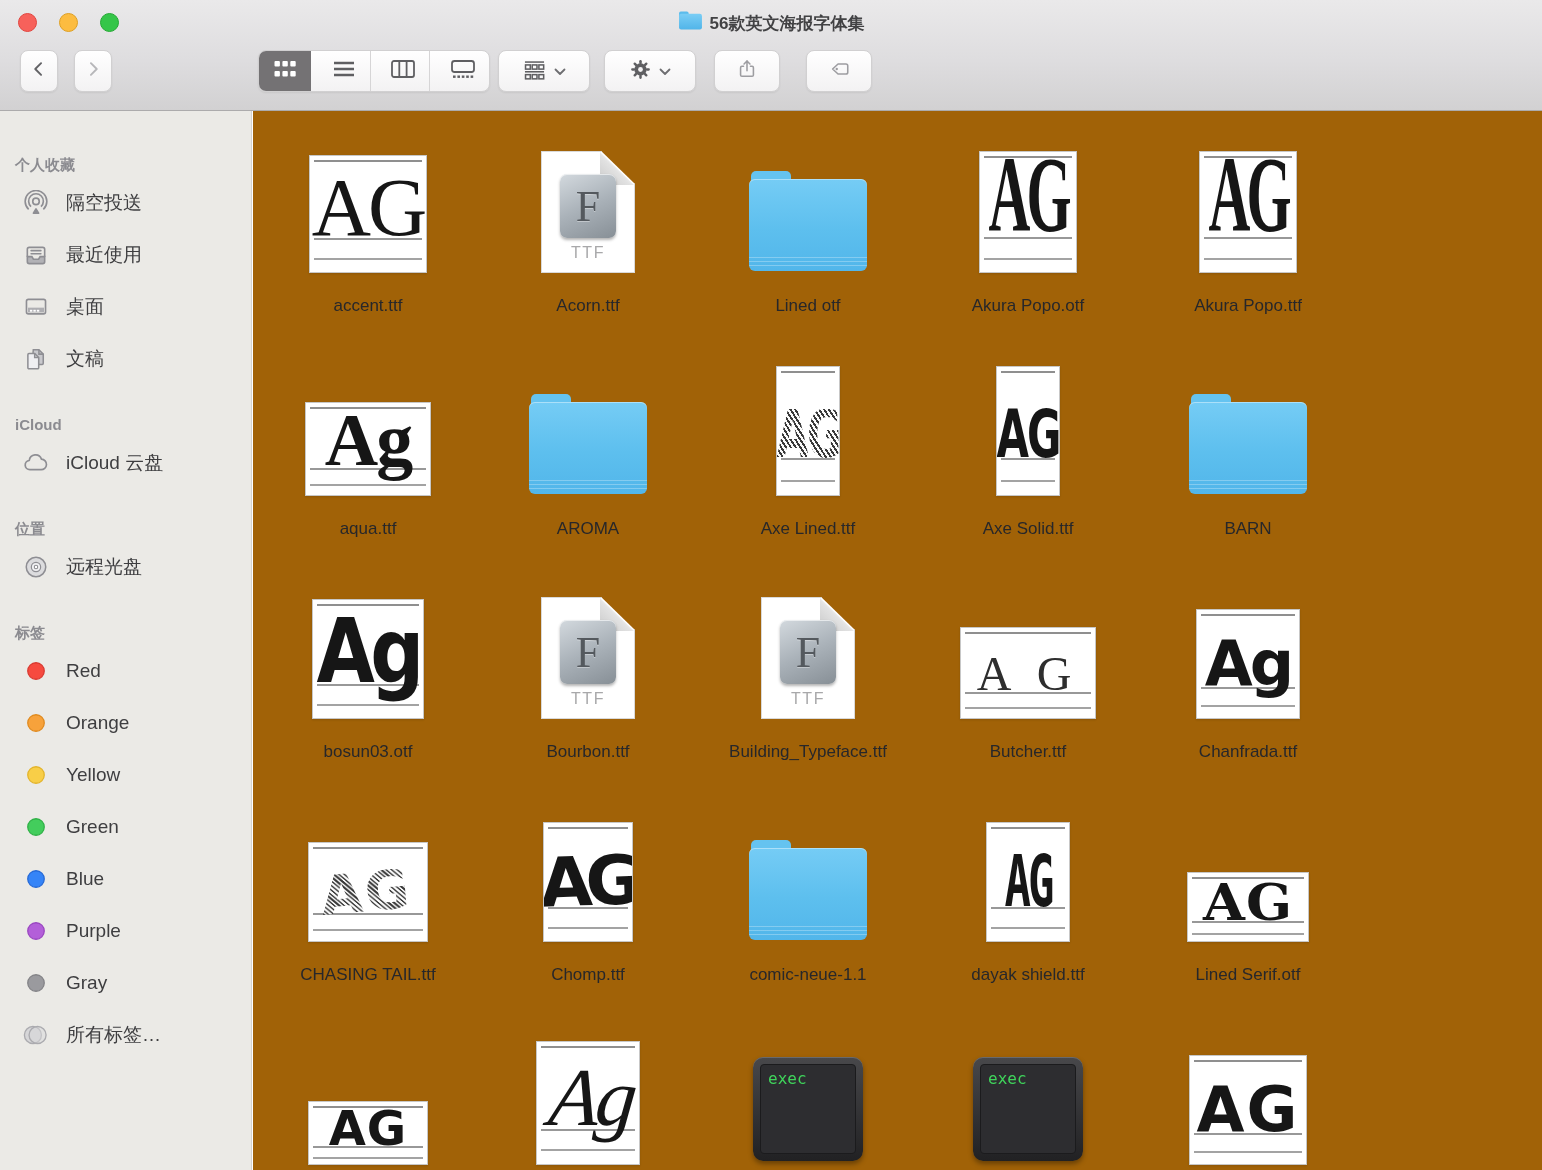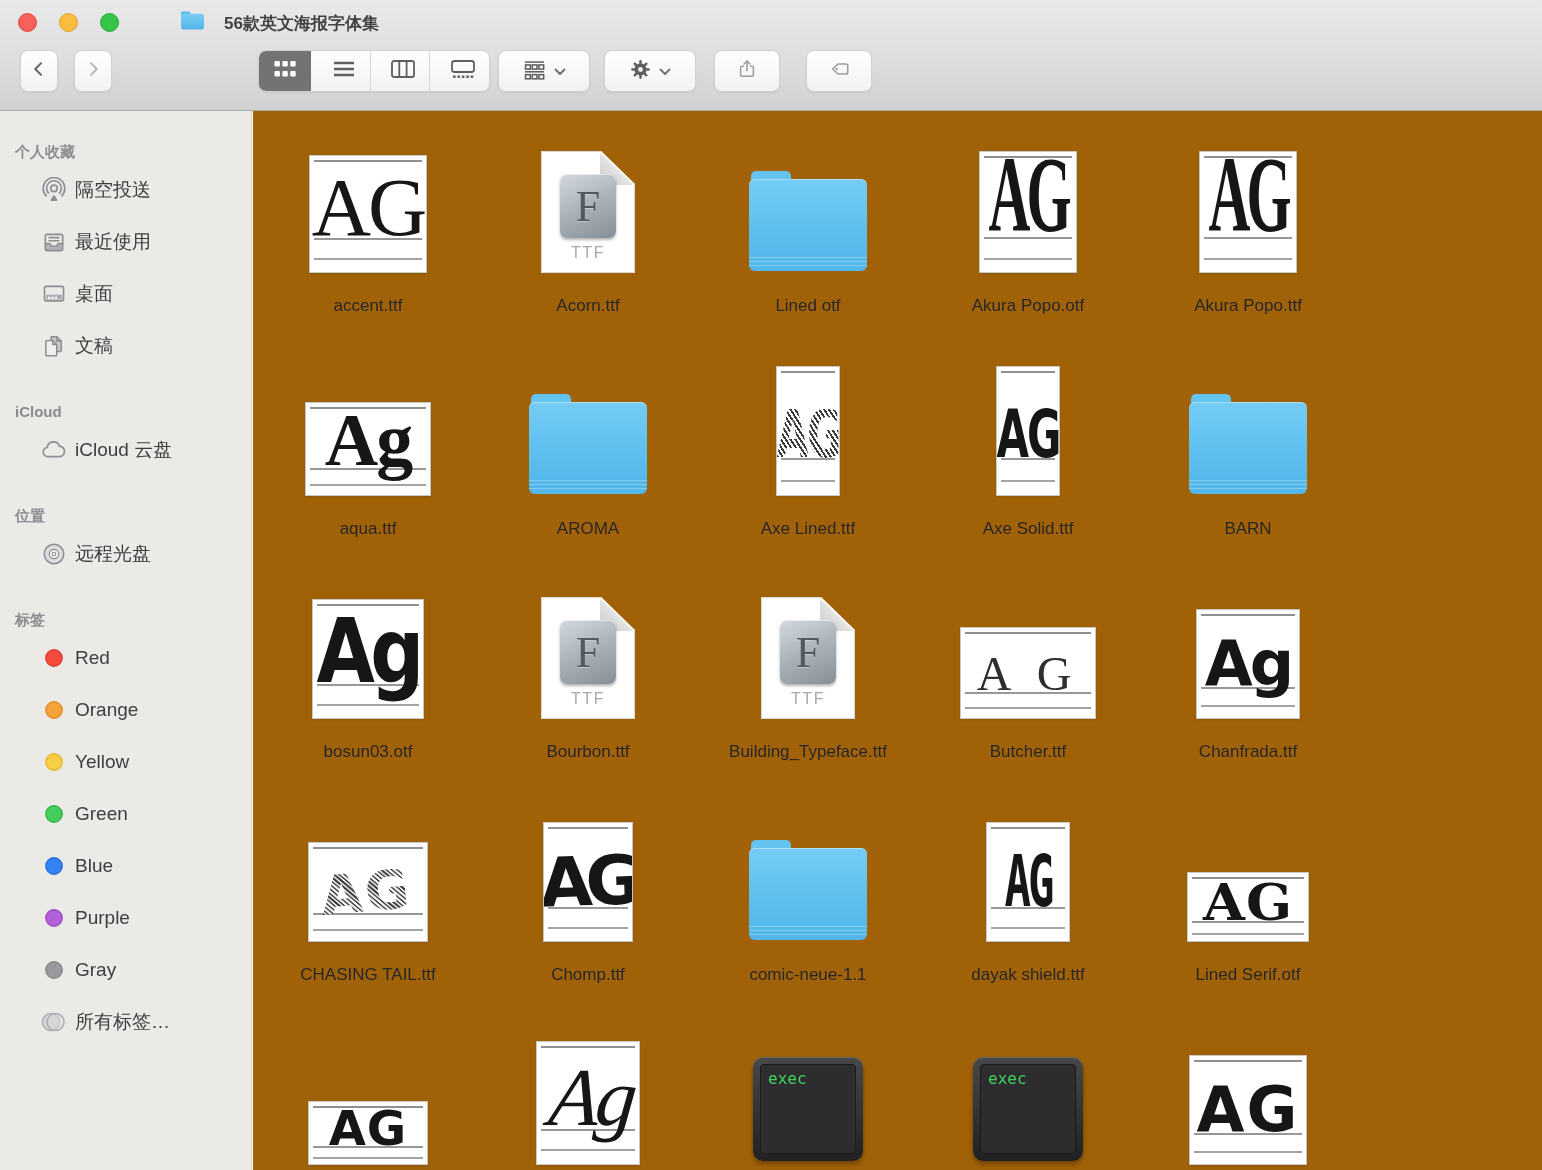--- a/index.html
+++ b/index.html
@@ -10,21 +10,21 @@
   
   .chrome{position:absolute;top:0;left:0;right:0;height:110px;z-index:5;
           background:linear-gradient(#eae9ea 0%,#dedddf 55%,#d2d1d2 100%);
           border-bottom:1px solid #acabac}
   .traffic{position:absolute;top:13px;left:18px;display:flex;gap:22px}
   .light{width:19px;height:19px;border-radius:50%;box-sizing:border-box}
   .light.red{background:#f7615b;border:1px solid #e2453f}
   .light.yellow{background:#fcbc40;border:1px solid #dfa023}
   .light.green{background:#35c649;border:1px solid #26a935}
   .title-row{position:absolute;top:0;left:180px;right:180px;height:46px;display:flex;
-             align-items:center;gap:19px;color:#424244;
+             align-items:center;justify-content:center;gap:7px;color:#424244;
              font-size:17px;font-weight:700}
   .tbtn{position:absolute;top:50px;height:42px;box-sizing:border-box;border-radius:8px;
         background:linear-gradient(#ffffff,#f3f2f3);border:1px solid #d1d0d1;
         box-shadow:0 1px 2px rgba(0,0,0,.07);display:flex;align-items:center;
         justify-content:center;gap:7px;cursor:default}
   .seg-group{padding:0;overflow:hidden}
   .seg{width:58px;height:40px;display:flex;align-items:center;justify-content:center;
        border-right:1px solid #d6d5d6;box-sizing:border-box}
   .seg:last-child{border-right:none}
   .seg.sel{background:#747274;border-right-color:#747274}
@@ -32,23 +32,23 @@
           border-radius:9px;background:#fff;border:1px solid #cfcecf;display:flex;
           align-items:center;padding:0 11px;gap:7px}
   .search input{flex:1;border:none;outline:none;font-size:19px;color:#333;background:transparent;
                 font-family:"Liberation Sans","DejaVu Sans",sans-serif}
   .search input::placeholder{color:#b2b1b2}
 
   
   .sidebar{position:absolute;top:111px;left:0;width:252px;bottom:0;background:#ebeae6;
            border-right:1px solid #d4d3d1;box-sizing:border-box;padding-top:26px;overflow:hidden}
   .side-section{margin-top:28px}
-  .side-section:first-child{margin-top:3px}
+  .side-section:first-child{margin-top:16px}
   .side-header{padding-left:15px;font-size:15px;font-weight:700;color:#8b8b90;height:24px;line-height:24px}
-  .side-item{height:52px;display:flex;align-items:center;padding-left:40px;gap:8px;
+  .side-item{height:52px;display:flex;align-items:center;padding-left:22px;gap:17px;
              font-size:19px;color:#3e3e40}
   .side-item .ic{width:27px;height:27px;display:flex;align-items:center;justify-content:center;flex:0 0 27px}
 
   
   .content{position:absolute;top:111px;left:253px;right:0;bottom:0;background:#a16207;overflow:hidden}
   .grid{display:grid;grid-template-columns:repeat(5,220px);grid-auto-rows:223px;padding:10px 0 0 5px}
   .tile{display:flex;flex-direction:column;align-items:center}
   .thumb-area{height:152px;display:flex;align-items:flex-end;justify-content:center}
   .file-label{margin-top:22px;font-size:17px;color:#27272a;text-align:center;max-width:195px;
               line-height:1.32;overflow-wrap:break-word;word-break:break-word}

